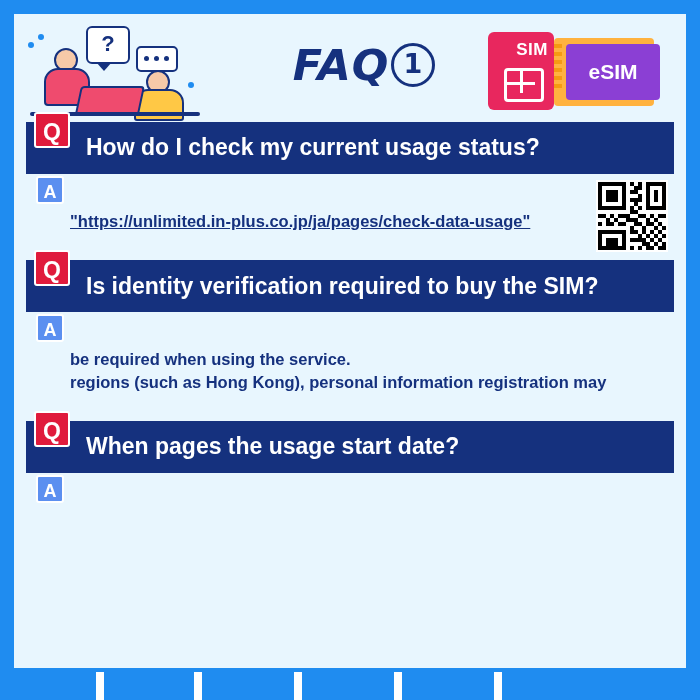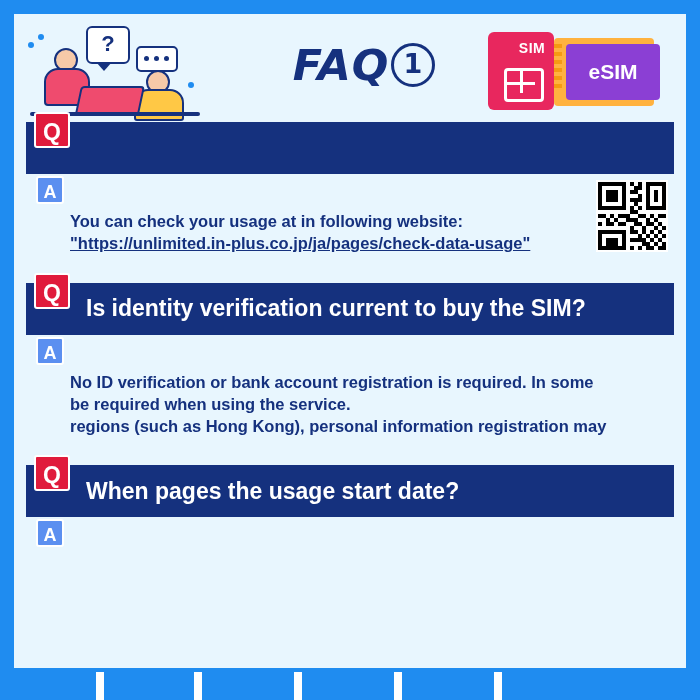--- a/index.html
+++ b/index.html
@@ -218,21 +218,21 @@
     background: #e8275e;
     border-radius: 6px;
     color: #ffffff;
   }
   .sim-card .lbl {
     position: absolute;
     top: 8px;
     left: 0; right: 0;
     text-align: center;
     font-weight: bold;
-    font-size: 14px;
+    font-size: 17px;
     letter-spacing: 0.5px;
     margin-left: 22px;
   }
   .sim-card .chip {
     position: absolute;
     left: 16px;
     top: 36px;
     width: 34px;
     height: 28px;
     border: 3px solid #ffffff;
@@ -453,20 +453,21 @@
         <div class="sim-card">
           <div class="lbl">SIM</div>
           <div class="chip"></div>
         </div>
       </div>
     </div>
 
     <div class="qa block1">
       <div class="q-bar">
         <div class="q-badge">Q</div>
+        <div class="q-text">How do I check my current usage status?</div>
       </div>
       <div class="a-block">
         <div class="a-badge">A</div>
         <div class="qr">
           <div class="qr-grid">
             <i class="on"></i>
               <i class="on"></i>
               <i class="on"></i>
               <i class="on"></i>
               <i class="on"></i>
@@ -750,35 +751,33 @@
               <i class="on"></i>
               <i></i>
               <i class="on"></i>
               <i class="on"></i>
               <i></i>
               <i class="on"></i>
               <i class="on"></i>
           </div>
         </div>
         <div class="a-text">
-          <div>You can check your usage at in following website:</div>
           <div class="link">"https://unlimited.in-plus.co.jp/ja/pages/check-data-usage"</div>
         </div>
       </div>
     </div>
 
     <div class="qa block2">
       <div class="q-bar">
         <div class="q-badge">Q</div>
-        <div class="q-text">Is identity verification current to buy the SIM?</div>
+        <div class="q-text">Is identity verification required to buy the SIM?</div>
       </div>
       <div class="a-block">
         <div class="a-badge">A</div>
         <div class="a-text">
-          <div>No ID verification or bank account registration is required. In some</div>
           <div>be required when using the service.</div>
           <div>regions (such as Hong Kong), personal information registration may</div>
         </div>
       </div>
     </div>
 
     <div class="qa block3">
       <div class="q-bar">
         <div class="q-badge">Q</div>
         <div class="q-text">When pages the usage start date?</div>

